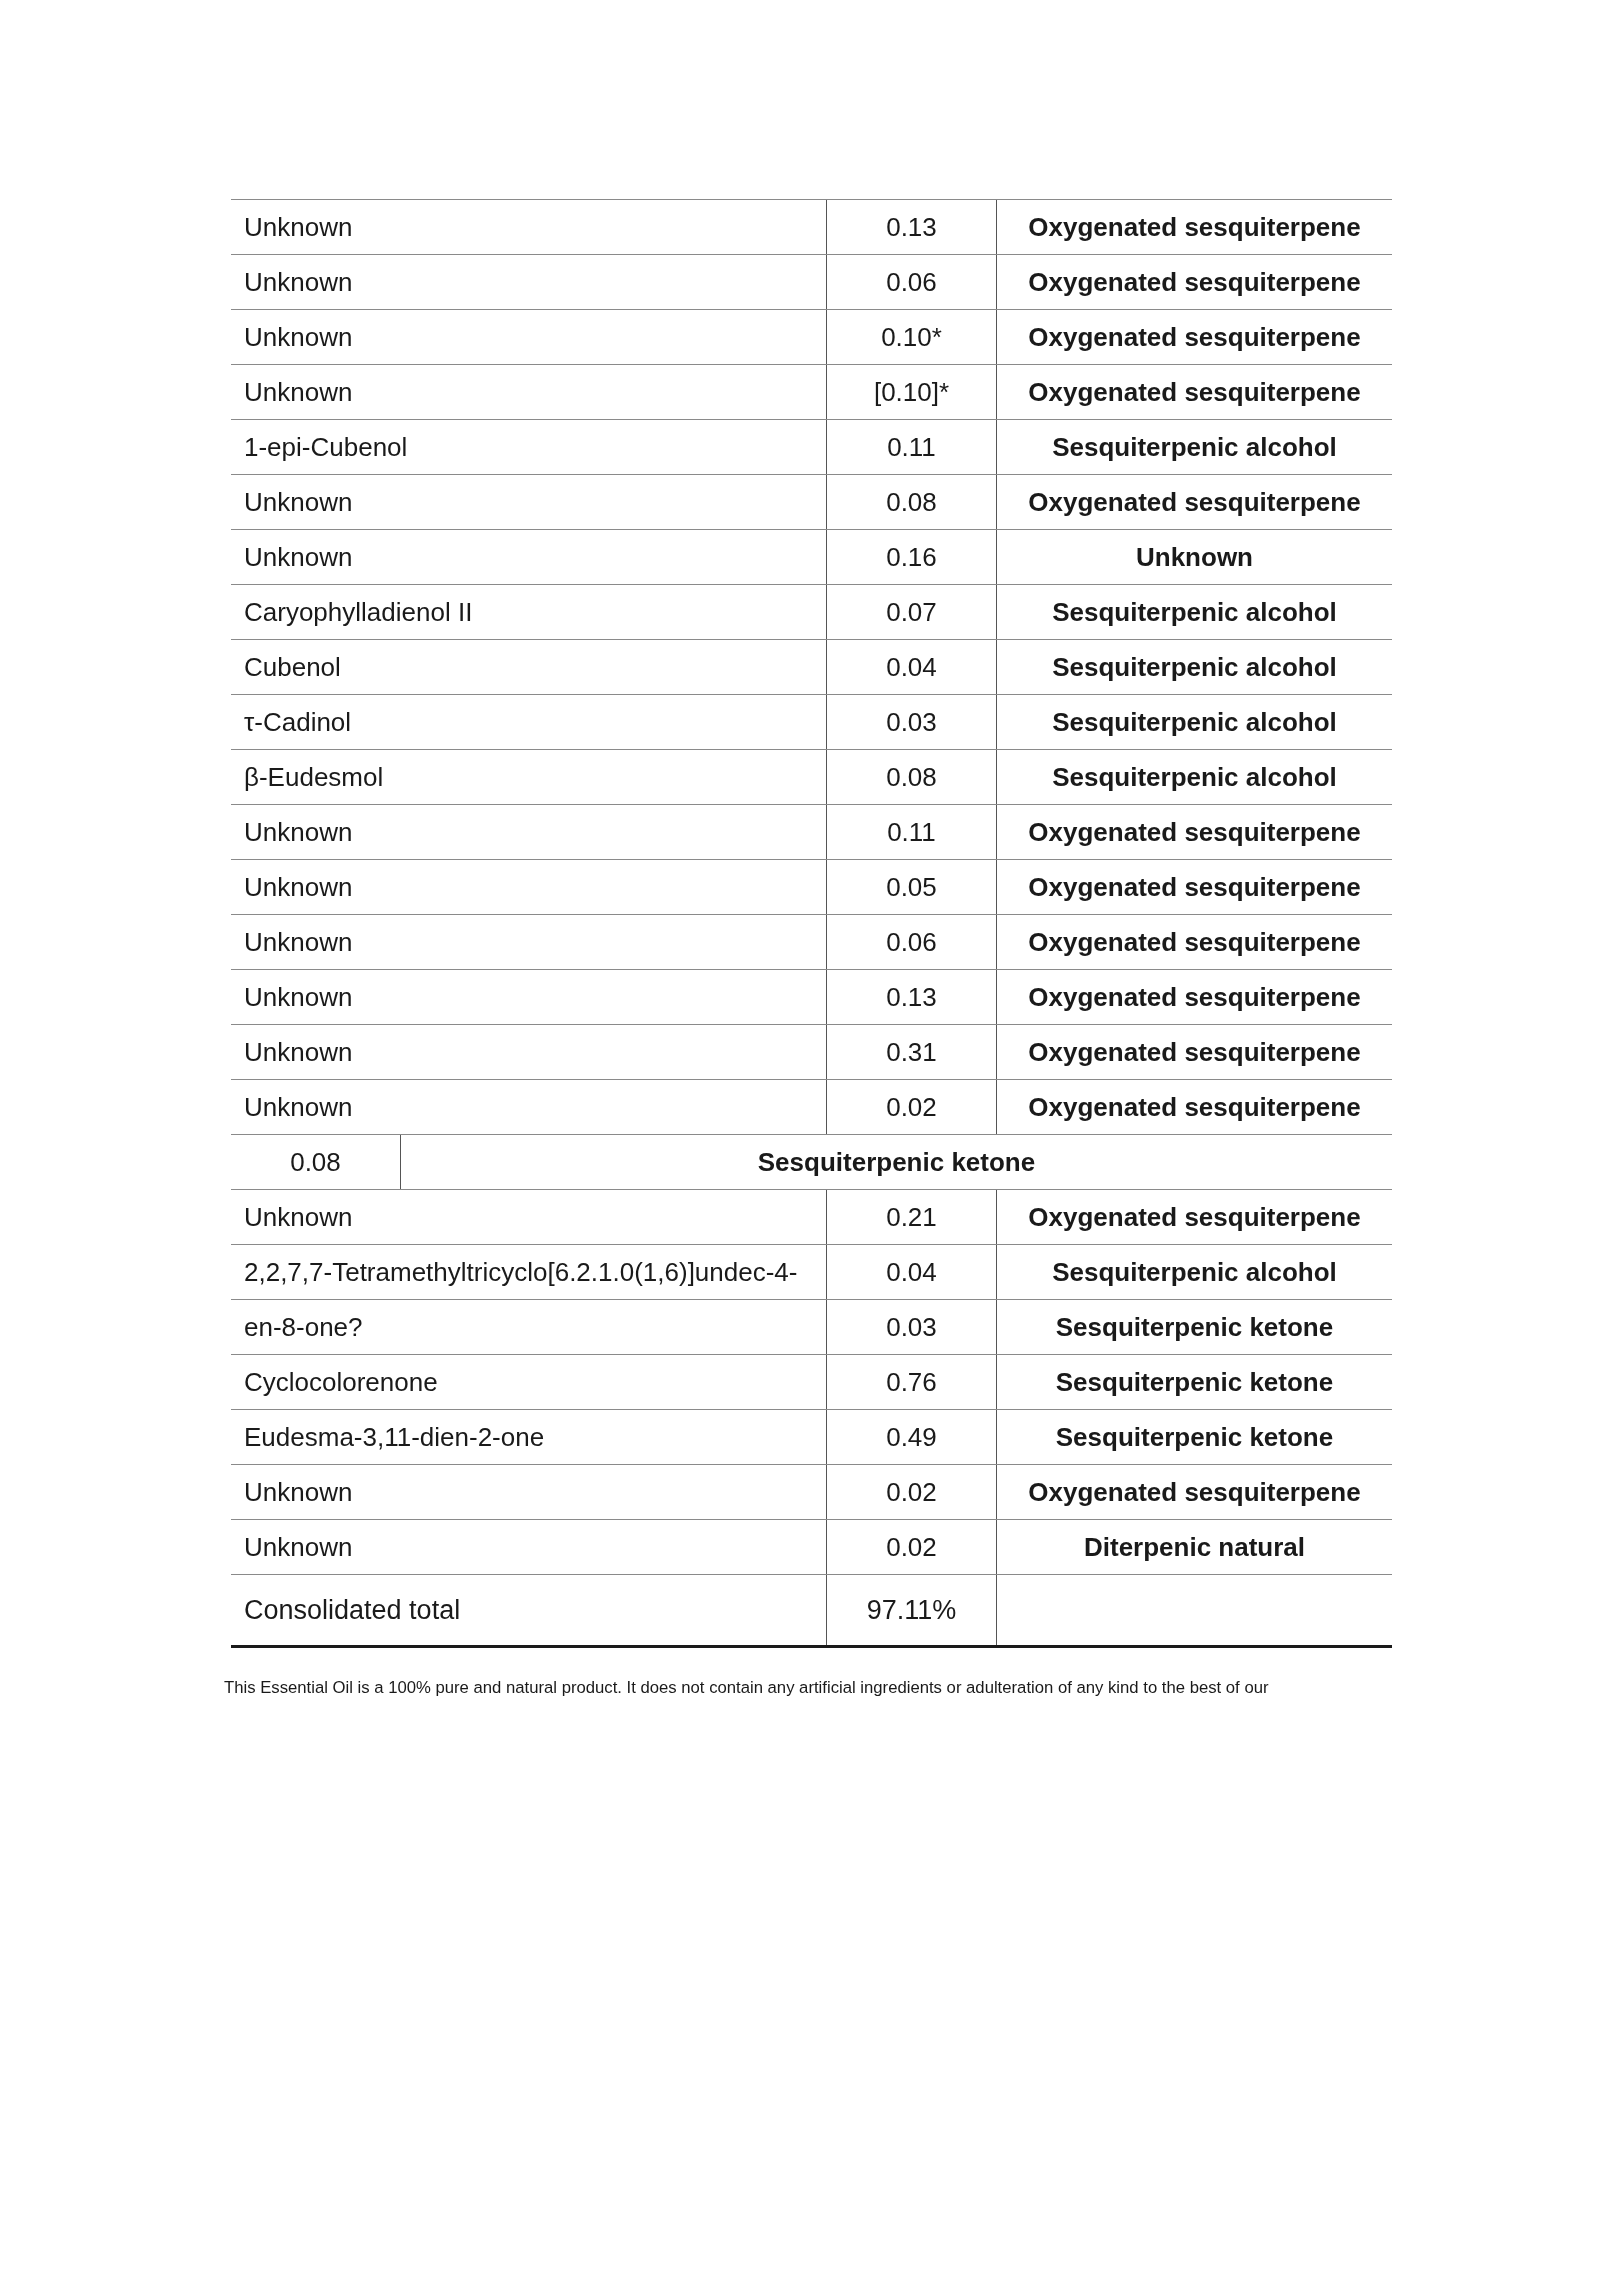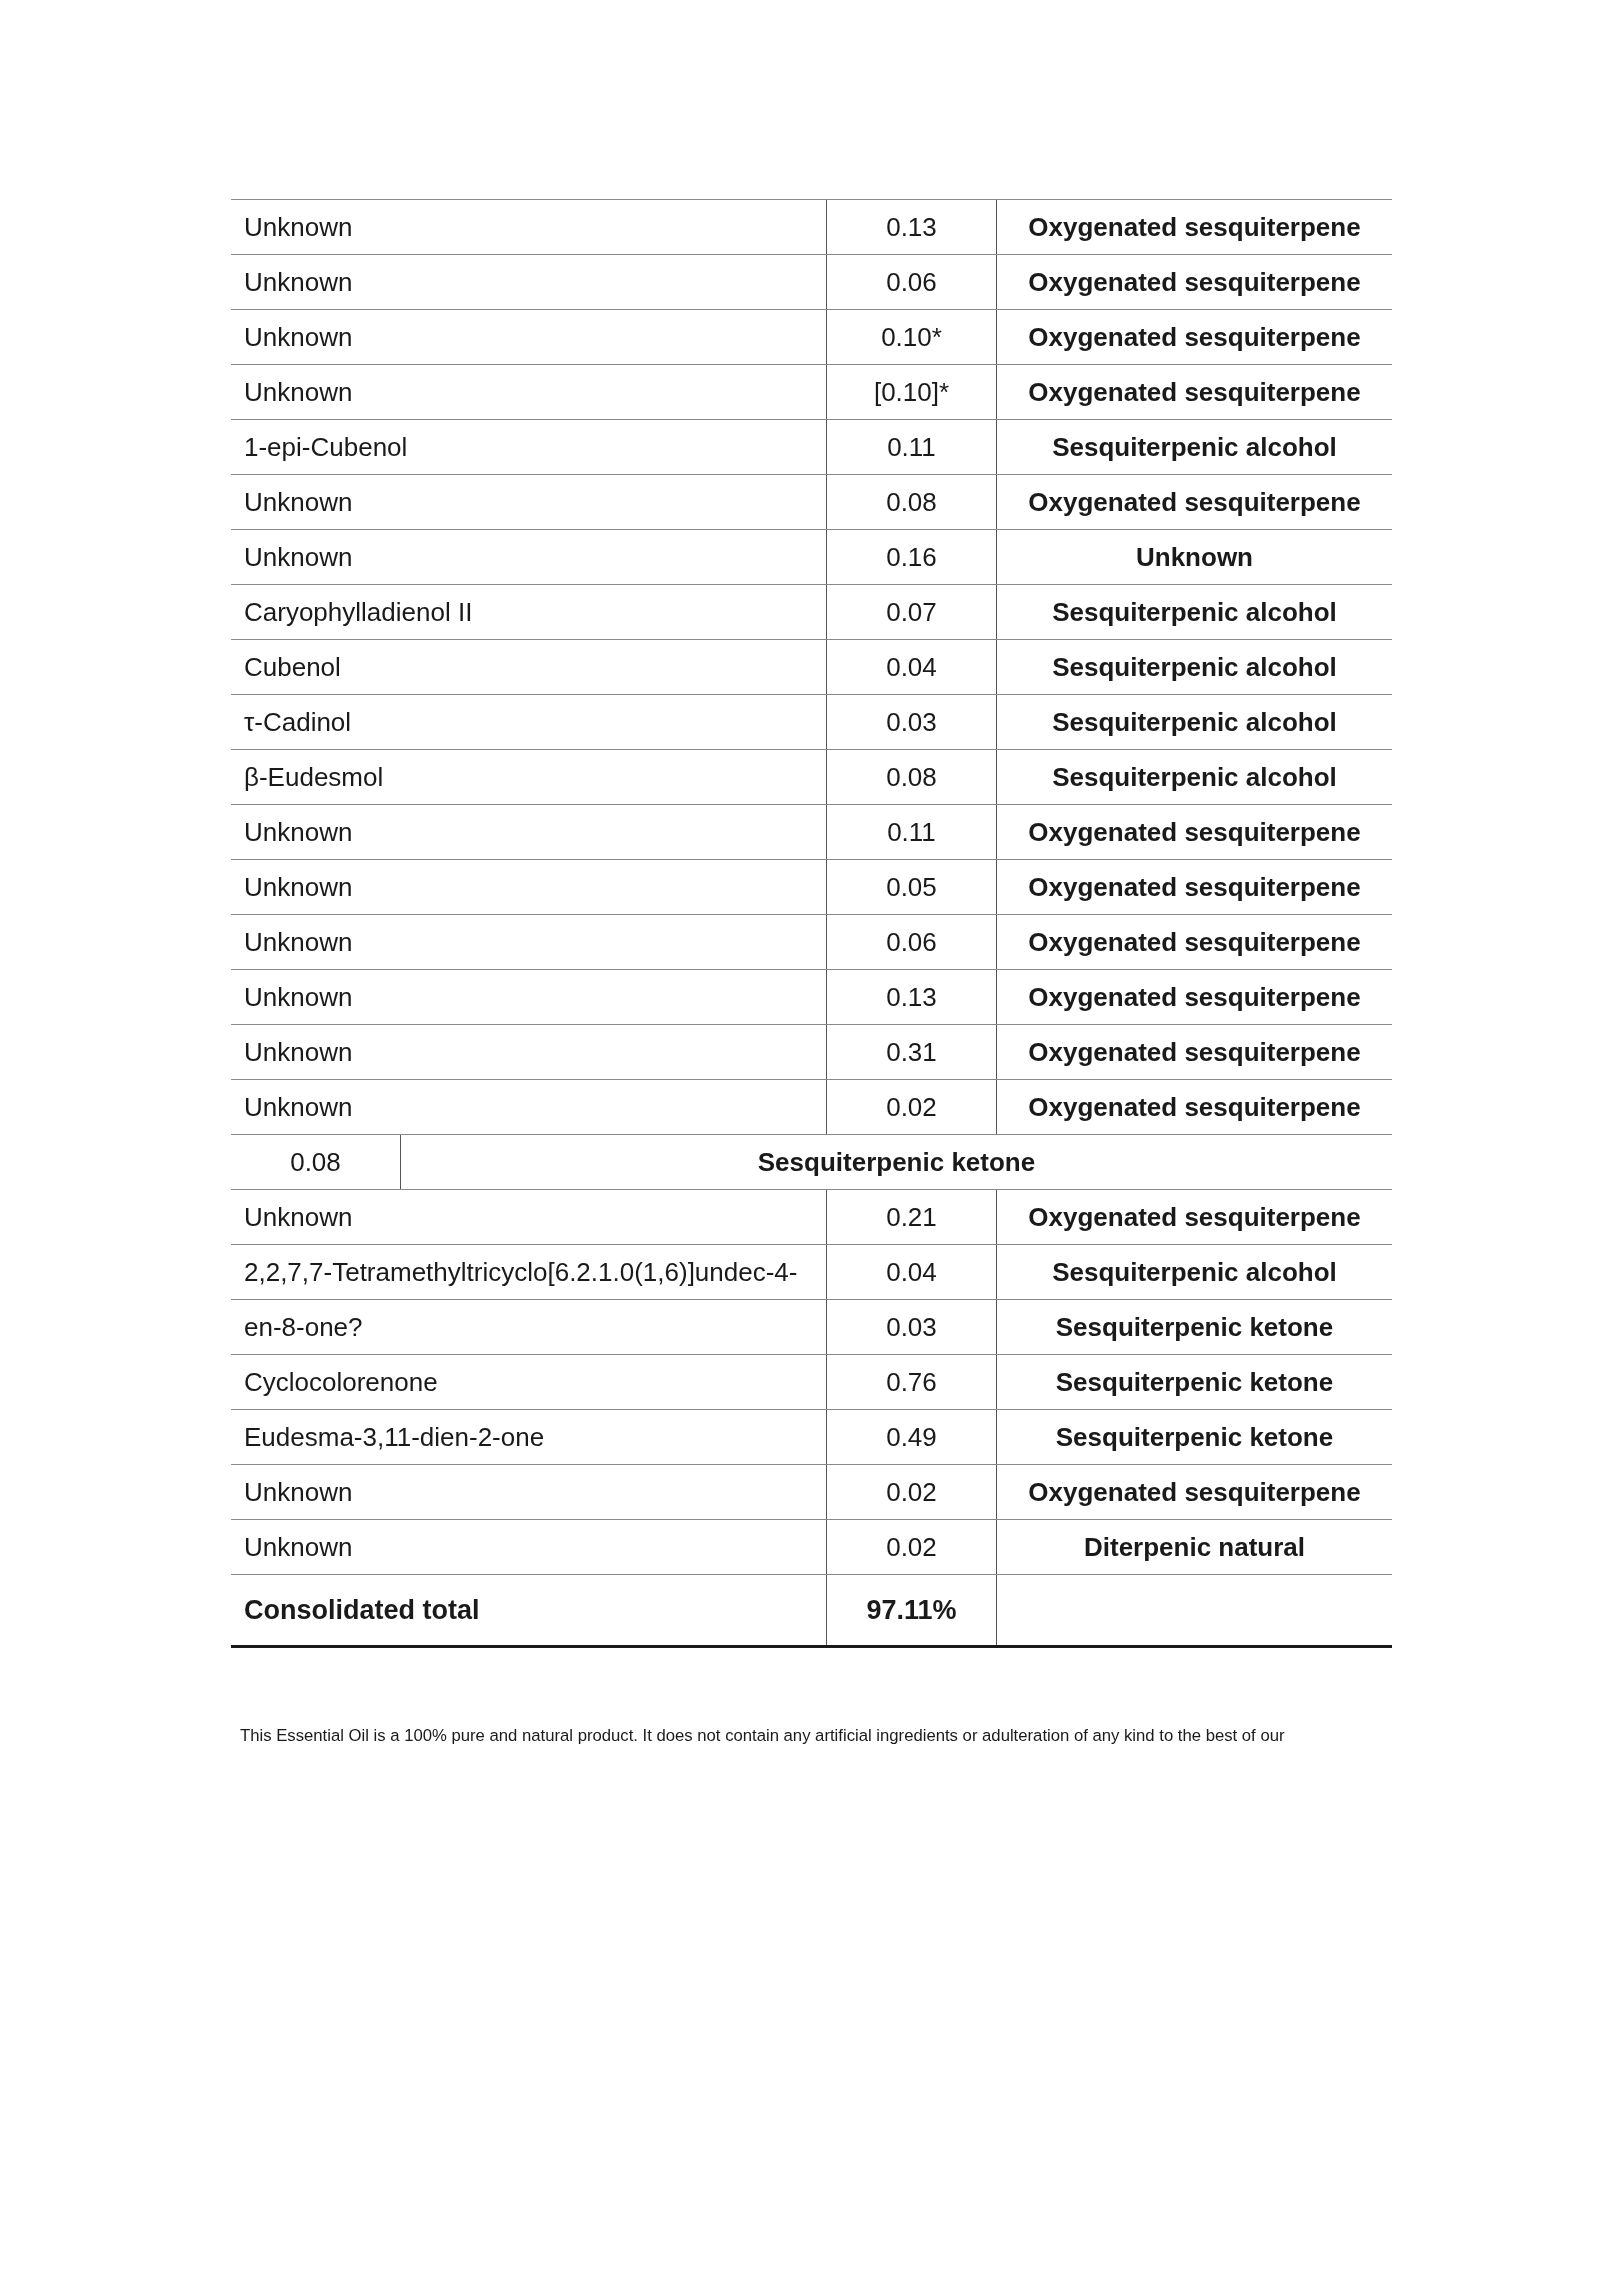--- a/index.html
+++ b/index.html
@@ -5,23 +5,23 @@
   html, body { margin: 0; padding: 0; background: #ffffff; }
   body { width: 1622px; height: 2295px; position: relative; overflow: hidden;
          font-family: "Liberation Sans", sans-serif; color: #1a1a1a; }
   .table { position: absolute; left: 231px; top: 192px; width: 1161px; border-collapse: collapse; margin-top: 7px; }
   .row { display: flex; height: 55px; border-top: 1.3px solid #8a8a8a; box-sizing: border-box; }
   .cell { box-sizing: border-box; display: flex; align-items: center; font-size: 26px; white-space: nowrap; }
   .c1 { width: 596px; padding-left: 13px; border-right: 1px solid #555; }
   .c2 { width: 170px; justify-content: center; border-right: 1px solid #555; }
   .c3 { flex: 1; justify-content: center; font-weight: bold; }
   .row.total { height: 74px; border-top: 1.3px solid #8a8a8a; border-bottom: 3.3px solid #1a1a1a; }
-  .row.total .cell { font-weight: bold; font-size: 27px; }
-  .footer { position: absolute; left: 240px; top: 1675px; width: 1178px; font-size: 16.7px;
-            line-height: 25.5px; color: #1a1a1a; margin-top: 48px; }
+  .row.total .cell { font-weight: normal; font-size: 27px; }
+  .footer { position: absolute; left: 224px; top: 1675px; width: 1178px; font-size: 16.7px;
+            line-height: 25.5px; color: #1a1a1a; }
 </style>
 </head>
 <body>
 
 <div class="table">
   <div id="rows">
       <div class="row">
         <div class="cell c1">Unknown</div>
         <div class="cell c2">0.13</div>
         <div class="cell c3">Oxygenated sesquiterpene</div>

